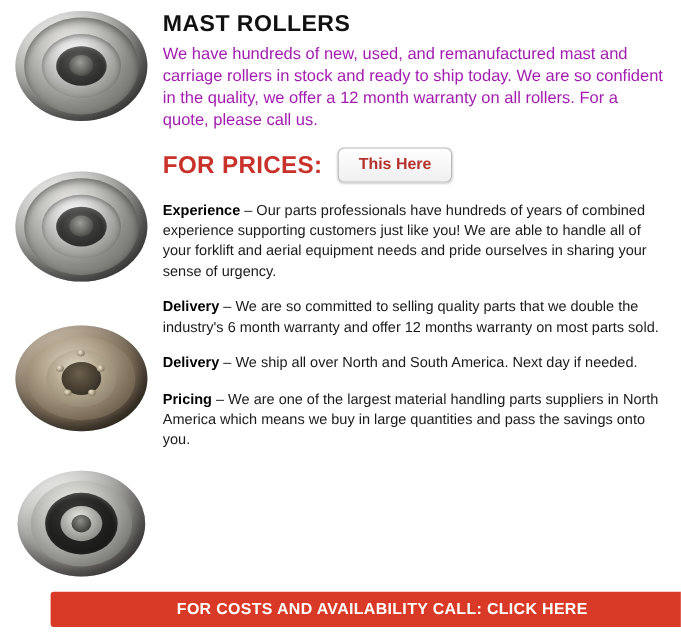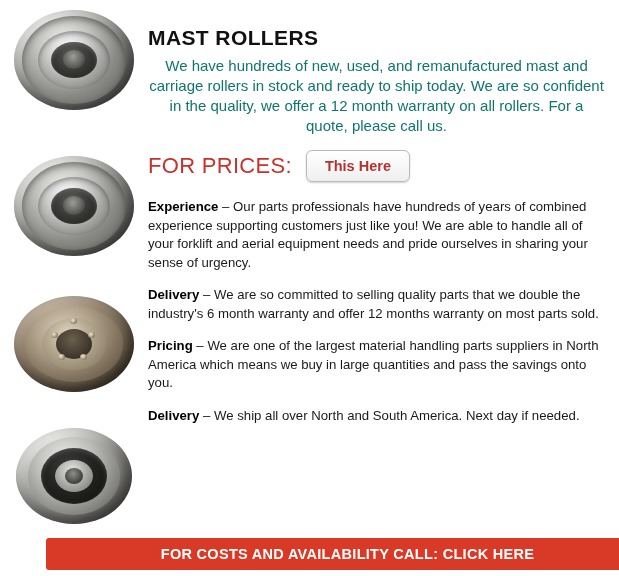--- a/index.html
+++ b/index.html
@@ -158,47 +158,46 @@
     position: absolute;
     left: 57px; top: 48px;
     width: 18px; height: 16px;
     border-radius: 50%;
     background: radial-gradient(ellipse at 45% 35%, #8d8d8a 0%, #4a4a47 60%, #1d1d1c 100%);
   }
 
   
   .content {
     position: absolute;
-    left: 148px; top: 16px;
+    left: 148px; top: 0;
     width: 471px;
     padding: 6px 14px 0 0;
   }
   h1.title {
     font-size: 21px;
     font-weight: bold;
     color: #111111;
     margin: 4px 0 6px 0;
     letter-spacing: 0.4px;
   }
   p.intro {
     font-size: 15px;
     line-height: 20px;
-    color: #0f766e;
+    color: #a21caf;
     margin: 0 0 14px 0;
-    text-align: center;
   }
   .prices-row {
     display: flex;
     align-items: center;
     gap: 14px;
     margin: 4px 0 16px 0;
   }
   .for-prices {
     font-size: 22px;
-    font-weight: normal;
+    font-weight: bold;
     color: #c8322b;
     letter-spacing: 0.3px;
     white-space: nowrap;
   }
   .click-here-btn {
     display: inline-block;
     background: linear-gradient(#ffffff, #efefef);
     border: 1px solid #b9b9b9;
     border-radius: 6px;
     box-shadow: 0 1px 2px rgba(0,0,0,0.18);
@@ -305,25 +304,25 @@
     <p class="feature">
       <span class="lbl">Experience</span><span> – </span><span>Our parts professionals have hundreds of years of combined experience supporting customers just like you!  We are able to handle all of your forklift and aerial equipment needs and pride ourselves in sharing your sense of urgency.</span>
     </p>
 
 
     <p class="feature">
       <span class="lbl">Delivery</span><span> – </span><span>We are so committed to selling quality parts that we double the industry's 6 month warranty and offer 12 months warranty on most parts sold.</span>
     </p>
 
     <p class="feature">
+      <span class="lbl">Delivery</span><span> – </span><span>We ship all over North and South America.  Next day if needed.</span>
+    </p>
+
+    <p class="feature">
       <span class="lbl">Pricing</span><span> – </span><span>We are one of the largest material handling parts suppliers in North America which means we buy in large quantities and pass the savings onto you.</span>
-    </p>
-
-    <p class="feature">
-      <span class="lbl">Delivery</span><span> – </span><span>We ship all over North and South America.  Next day if needed.</span>
     </p>
 
   </div>
 
   <div class="cta-bar">
     <span>FOR COSTS AND AVAILABILITY CALL: CLICK HERE</span>
   </div>
 
 </div>
 

